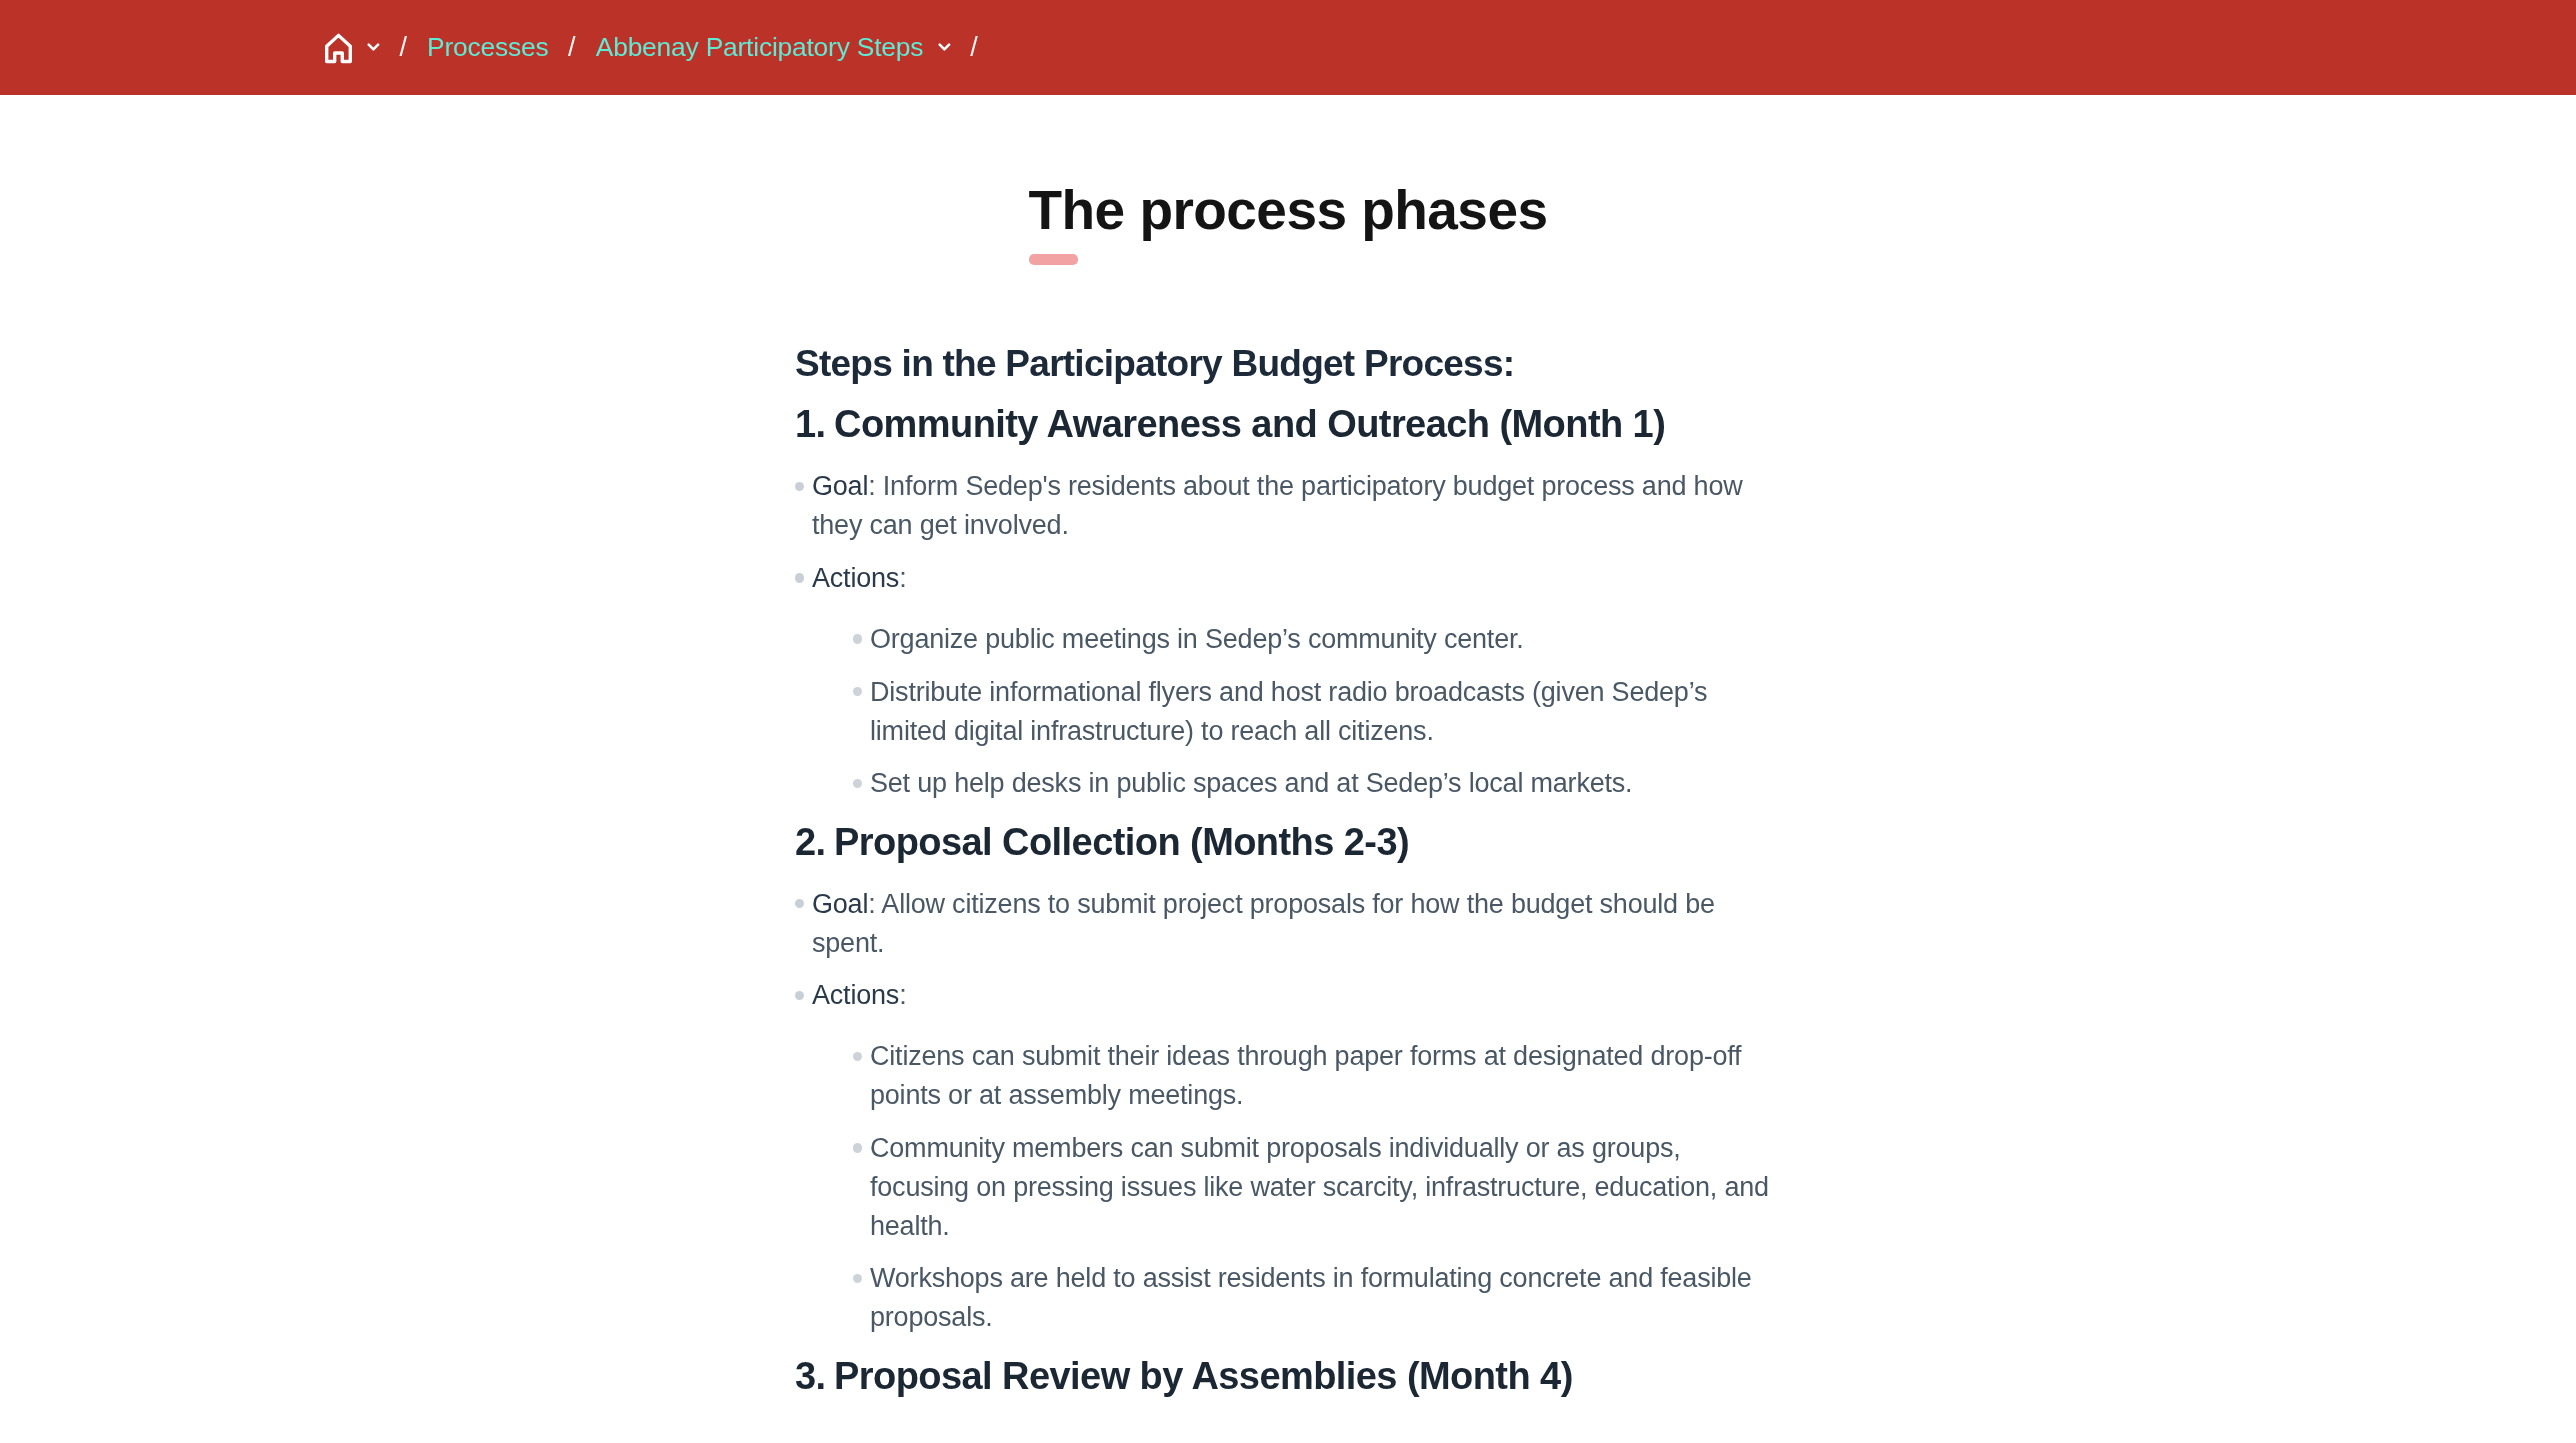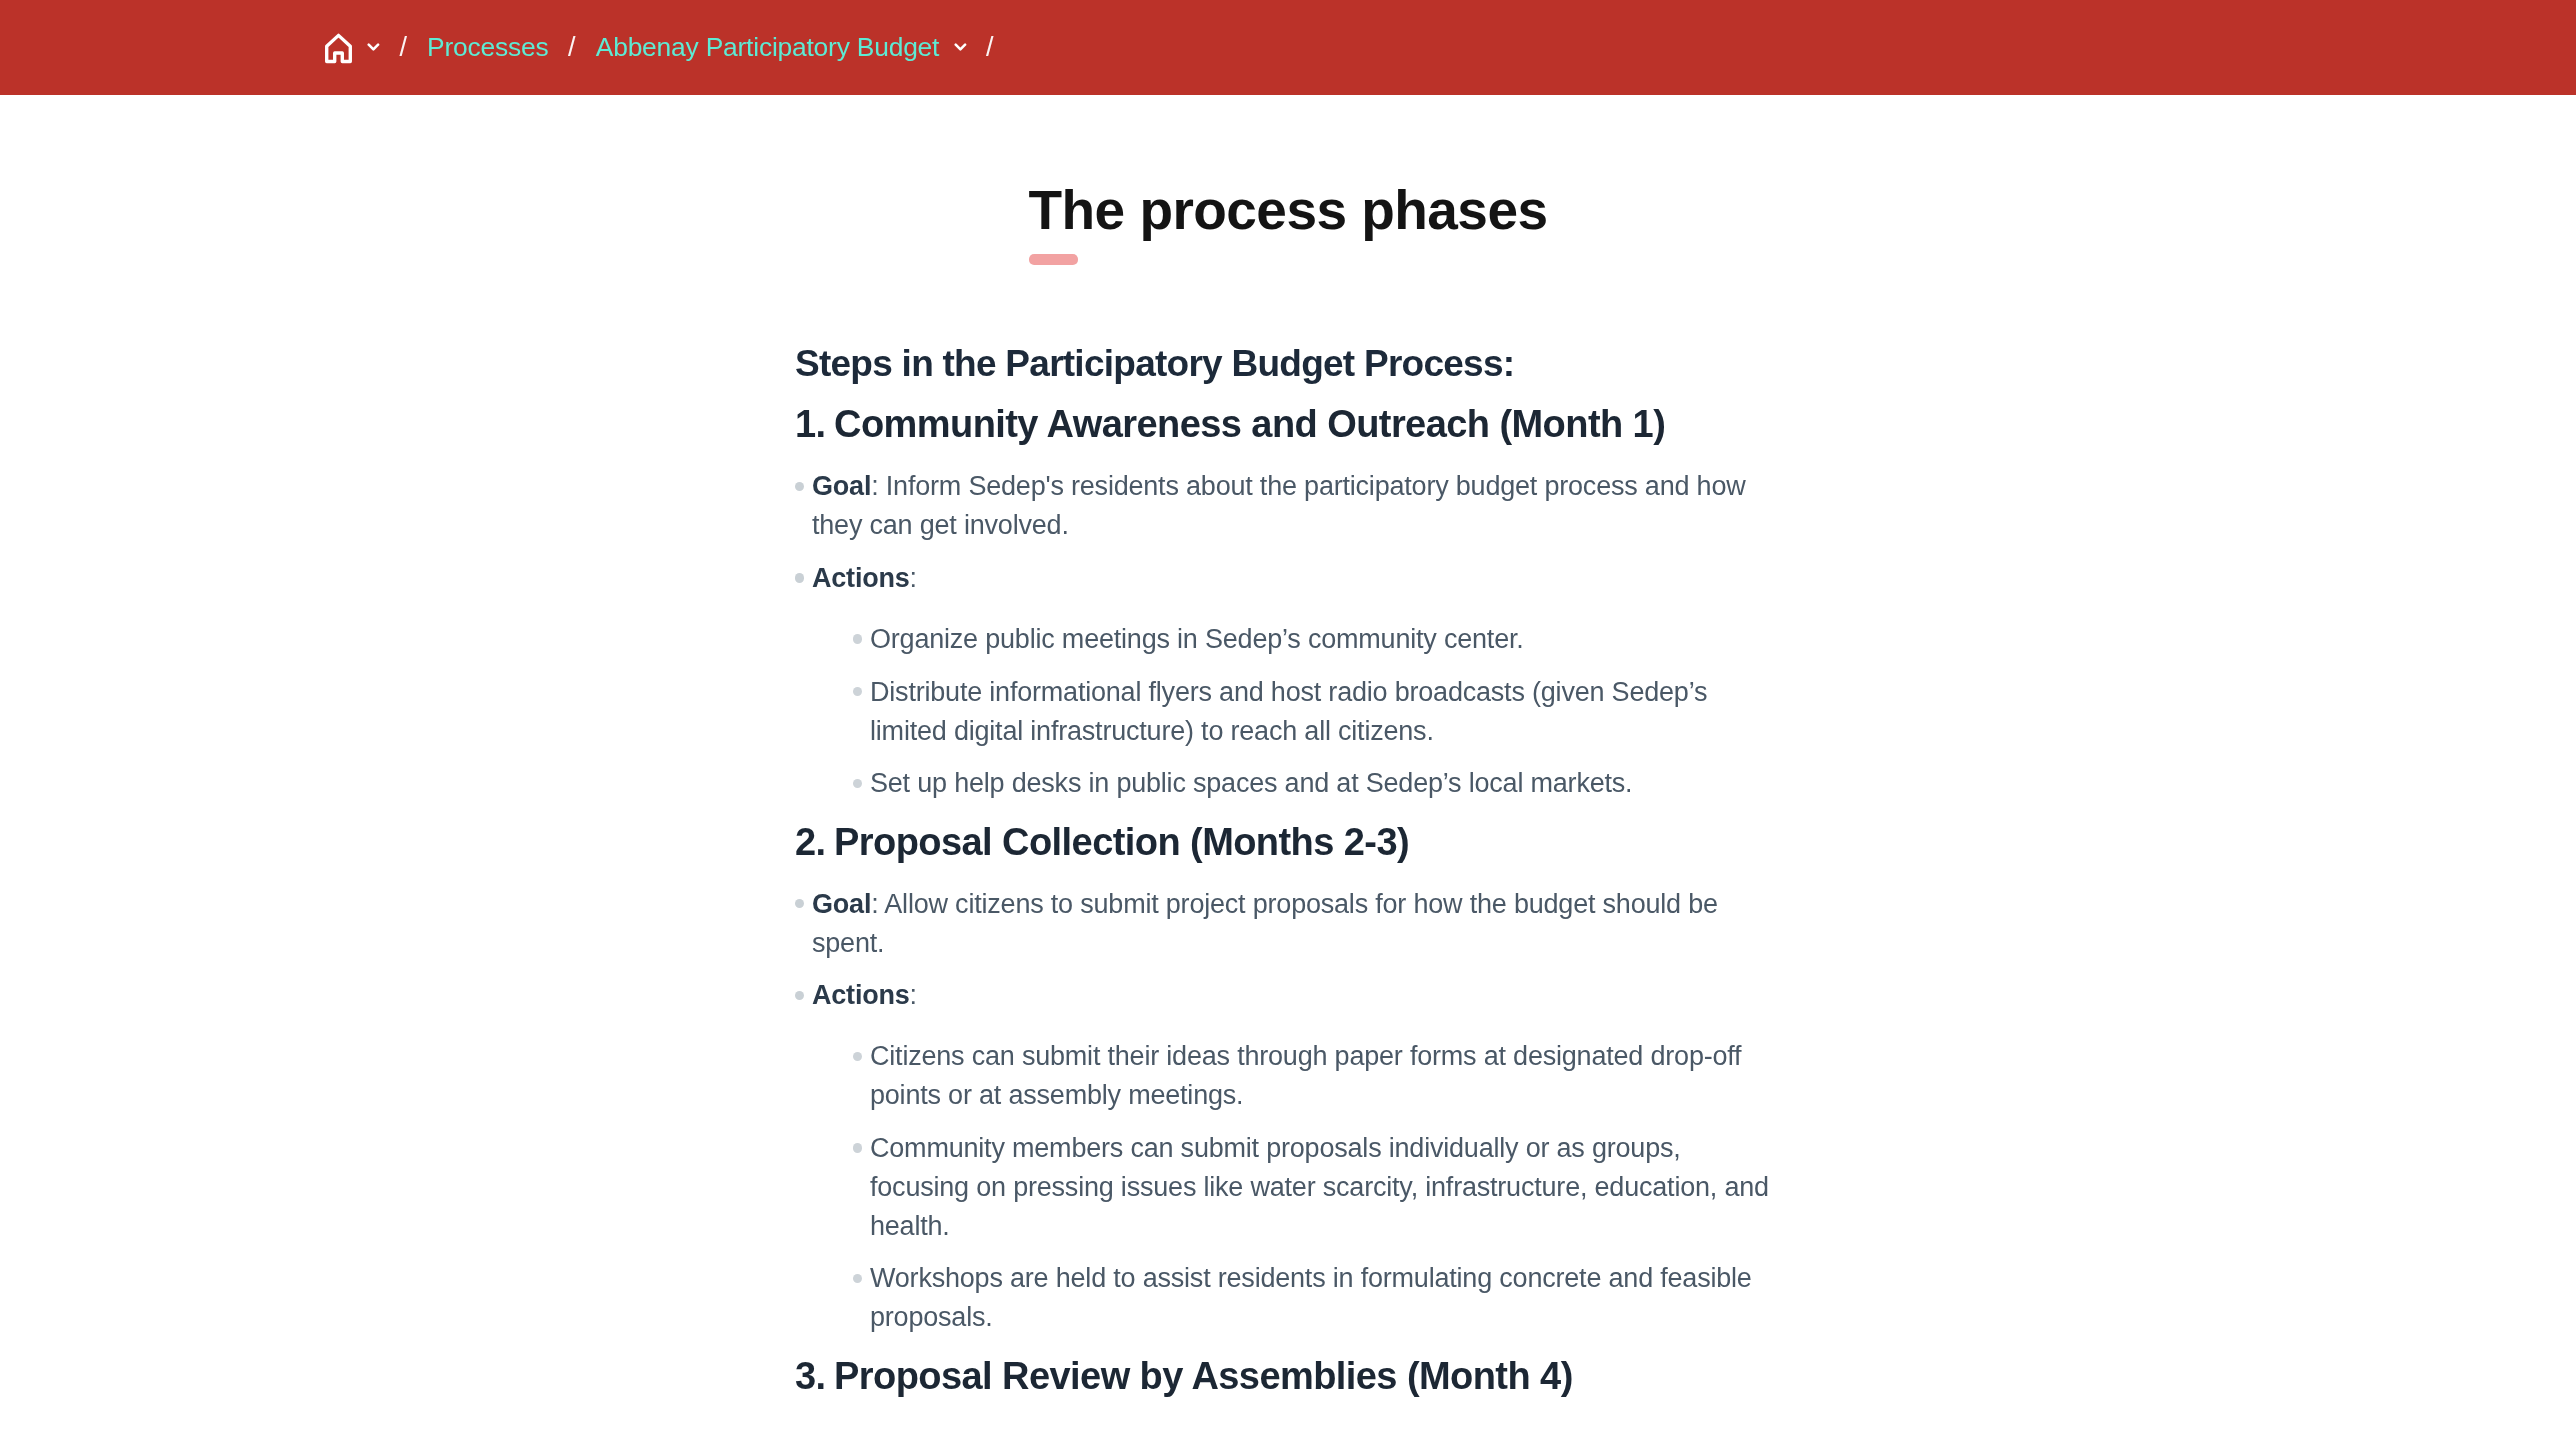--- a/index.html
+++ b/index.html
@@ -76,21 +76,21 @@
   ul.level2 { margin-left:41px; margin-top:22px; }
   ul.level2 > li {
     position:relative; padding-left:17px; margin-bottom:13.6px;
     font-size:27px; line-height:39px; color:#4a5866;
   }
   ul.level2 > li::before {
     content:""; position:absolute; left:0; top:14.5px;
     width:9.4px; height:9.4px; border-radius:50%;
     background:#cdd3d8;
   }
-  .term { font-weight:700; color:#2b3a4a; }
+  .term { font-weight:400; color:#2b3a4a; }
 </style>
 </head>
 <body>
 
 <header class="topbar">
   <div class="topbar-inner">
     <nav class="breadcrumb">
       <a class="bc-home">
         <span style="display:flex;">
           <svg width="29" height="32" viewBox="0 0 34 38" fill="none">
@@ -99,21 +99,21 @@
         </span>
       </a>
       <span class="bc-chevron">
         <svg width="12.8" height="8.5" viewBox="0 0 15 10" fill="none">
           <path d="M2 2 L7.5 7.5 L13 2" stroke="#ffffff" stroke-width="3" stroke-linecap="round" stroke-linejoin="round"></path>
         </svg>
       </span>
       <span class="bc-sep">/</span>
       <a class="bc-link">Processes</a>
       <span class="bc-sep">/</span>
-      <a class="bc-link">Abbenay Participatory Budget</a>
+      <a class="bc-link">Abbenay Participatory Steps</a>
       <span class="bc-chevron">
         <svg width="12.8" height="8.5" viewBox="0 0 15 10" fill="none">
           <path d="M2 2 L7.5 7.5 L13 2" stroke="#ffffff" stroke-width="3" stroke-linecap="round" stroke-linejoin="round"></path>
         </svg>
       </span>
       <span class="bc-sep">/</span>
     </nav>
   </div>
 </header>
 

